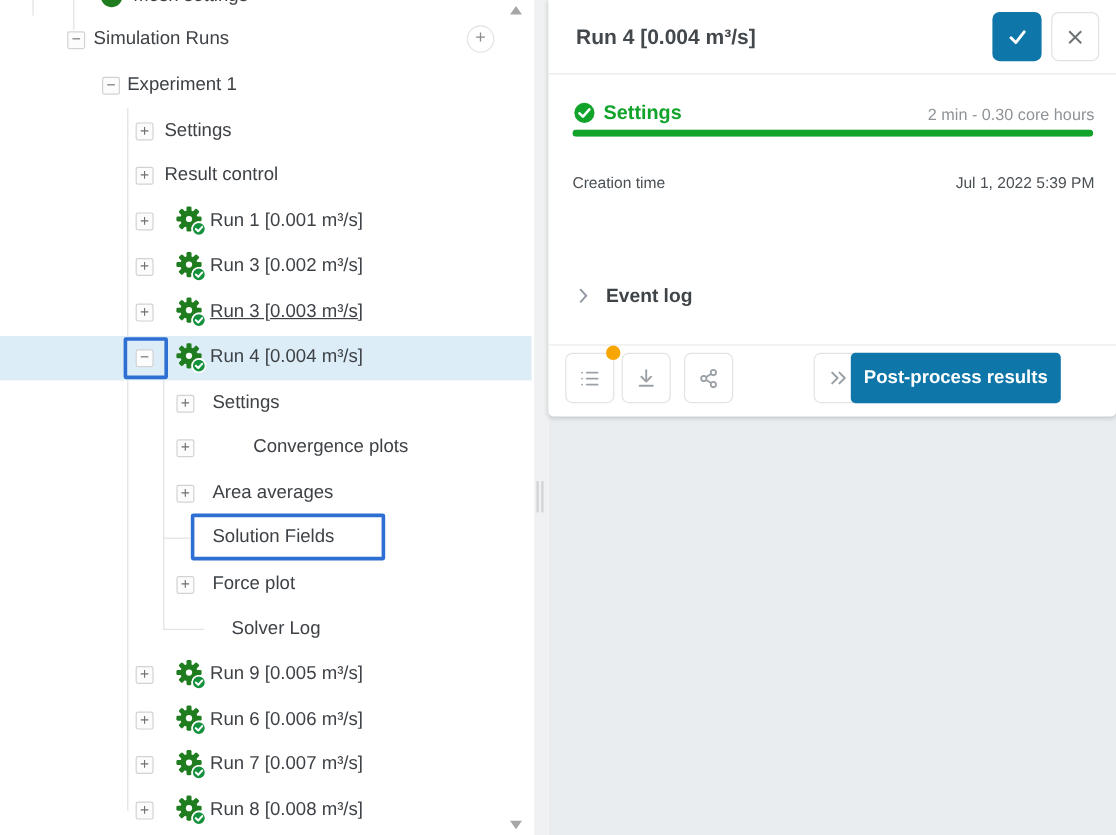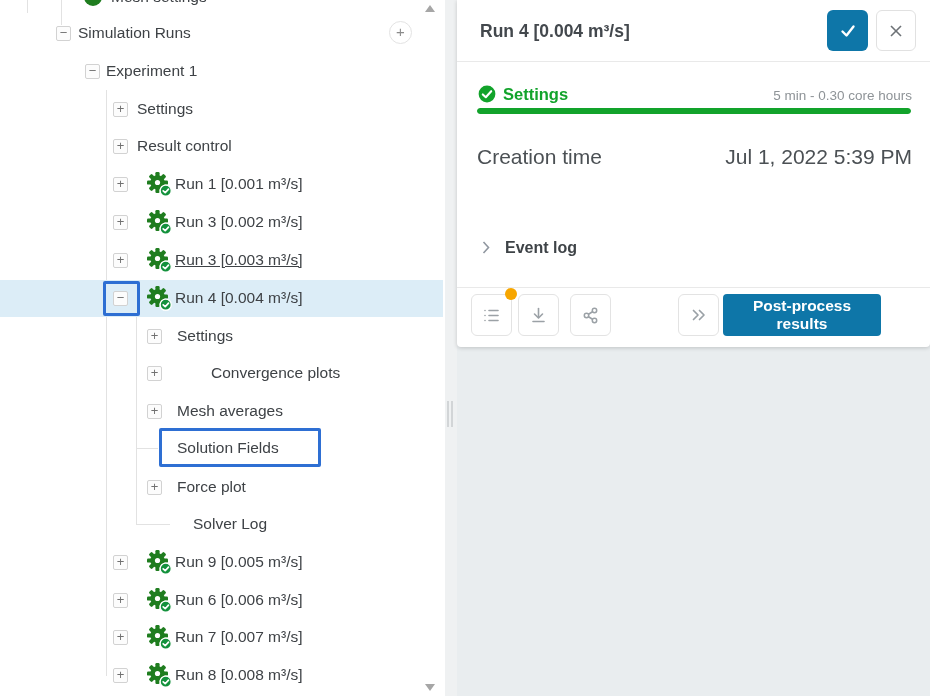--- a/index.html
+++ b/index.html
@@ -35,30 +35,30 @@
   .hdr-btn{position:absolute;top:10px;width:41px;height:41px;box-sizing:border-box;border-radius:6px;
            display:flex;align-items:center;justify-content:center;cursor:pointer;}
   #btn-confirm{left:370px;background:var(--accent-blue);border:none;}
   #btn-close{left:419px;width:40px;background:#fff;border:1px solid #e1e1e1;}
   .hr{position:absolute;left:0;width:473px;height:1px;background:#e9e9e9;}
   #status-icon{position:absolute;left:21px;top:85px;}
   #status-label{position:absolute;left:46px;top:85px;font-size:16.5px;font-weight:700;color:var(--status-green);}
   #status-meta{position:absolute;right:18px;top:88px;font-size:13.5px;color:#8e9397;}
   #progress{position:absolute;left:20px;top:108px;width:434px;height:6px;border-radius:3px;background:#eee;overflow:hidden;}
   #progress .fill{height:100%;background:var(--status-green);border-radius:3px;}
-  .field-row{position:absolute;left:20px;right:18px;font-size:21px;color:#4b5054;}
+  .field-row{position:absolute;left:20px;right:18px;font-size:13px;color:#4b5054;}
   .field-row .fv{float:right;}
   #event-log{position:absolute;left:25px;top:239px;cursor:pointer;}
   #event-log svg{vertical-align:-1px;}
   #event-log .el-label{margin-left:15px;font-size:16px;font-weight:700;color:#3e4347;}
   .tool-btn{position:absolute;top:294px;width:41px;height:42px;box-sizing:border-box;border:1px solid #e3e3e3;
             border-radius:6px;background:#fff;display:flex;align-items:center;justify-content:center;cursor:pointer;}
   #notif-dot{position:absolute;left:48px;top:288px;width:12px;height:12px;border-radius:50%;
              background:var(--notification-orange);z-index:3;}
-  #btn-primary{position:absolute;left:266px;top:294px;width:158px;height:42px;border:none;border-radius:4px;
+  #btn-primary{position:absolute;left:252px;top:294px;width:175px;height:42px;border:none;border-radius:4px;
                background:var(--accent-blue);color:#fff;font-size:15.5px;font-weight:700;
                font-family:"Liberation Sans",sans-serif;cursor:pointer;}
 </style>
 </head>
 <body>
 
 <div id="app">
 
   <div id="tree-panel">
       <div class="t-conn" style="left: 27px; top: 0px; width: 1px; height: 13px;"></div>
@@ -134,21 +134,21 @@
  <circle cx="11.5" cy="11.5" r="2.6" fill="#fff"></circle>
  <circle cx="19.7" cy="19.7" r="5.6" fill="var(--badge-green)" stroke="#fff" stroke-width="1.4"></circle>
  <polyline points="17.2,19.8 19.2,21.7 22.5,18.1" fill="none" stroke="#fff" stroke-width="1.7" stroke-linecap="round" stroke-linejoin="round"></polyline>
         </svg></div>
       <div class="t-label" style="left: 175px; top: 298px;">Run 4 [0.004 m³/s]</div>
       <div class="t-exp" style="left: 147px; top: 328.5px;">+</div>
       <div class="t-label" style="left: 177px; top: 336px;">Settings</div>
       <div class="t-exp" style="left: 147px; top: 365.5px;">+</div>
       <div class="t-label" style="left: 177px; top: 373px; margin-left: 34px;">Convergence plots</div>
       <div class="t-exp" style="left: 147px; top: 403.5px;">+</div>
-      <div class="t-label" style="left: 177px; top: 411px;">Mesh averages</div>
+      <div class="t-label" style="left: 177px; top: 411px;">Area averages</div>
       <div class="t-ann" style="left: 159px; top: 428px; width: 162px; height: 39px;"></div>
       <div class="t-label" style="left: 177px; top: 448px;">Solution Fields</div>
       <div class="t-exp" style="left: 147px; top: 479.5px;">+</div>
       <div class="t-label" style="left: 177px; top: 487px;">Force plot</div>
       <div class="t-label" style="left: 177px; top: 524px; margin-left: 16px;">Solver Log</div>
       <div class="t-exp" style="left: 113px; top: 554.5px;">+</div>
       <div class="t-icon" style="left: 146px; top: 549px;"><svg width="26" height="26" viewBox="0 0 26 26">
  <g fill="var(--gear-green)">
   <rect x="9.4" y="1" width="4.2" height="21" rx="1.2"></rect>
   <rect x="9.4" y="1" width="4.2" height="21" rx="1.2" transform="rotate(45 11.5 11.5)"></rect>
@@ -231,21 +231,21 @@
 
     <div class="hr" style="top:61px"></div>
 
     <div id="status-icon">
       <svg width="18" height="18" viewBox="0 0 18 18">
         <circle cx="9" cy="9" r="8.4" fill="var(--status-green)"></circle>
         <polyline points="4.8,9.4 7.8,12.2 13.2,6.2" fill="none" stroke="#fff" stroke-width="2.1" stroke-linecap="round" stroke-linejoin="round"></polyline>
       </svg>
     </div>
     <div id="status-label">Settings</div>
-    <div id="status-meta">5 min - 0.30 core hours</div>
+    <div id="status-meta">2 min - 0.30 core hours</div>
     <div id="progress">
         <div class="fill" id="progress-fill" style="width: 100%;"></div>
       </div>
 
     <div class="field-row" style="top:145px">
       <span>Creation time</span>
       <span class="fv">Jul 1, 2022 5:39 PM</span>
     </div>
 
     <div id="event-log">

